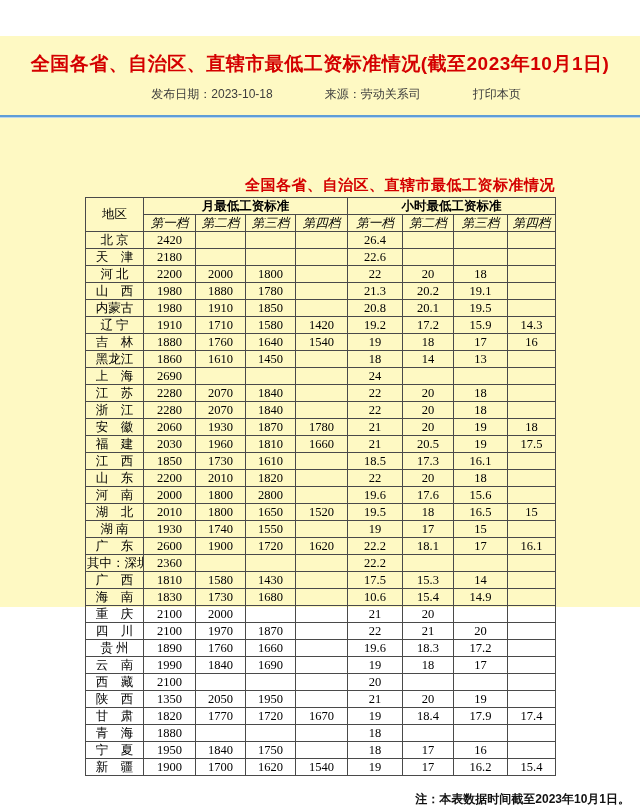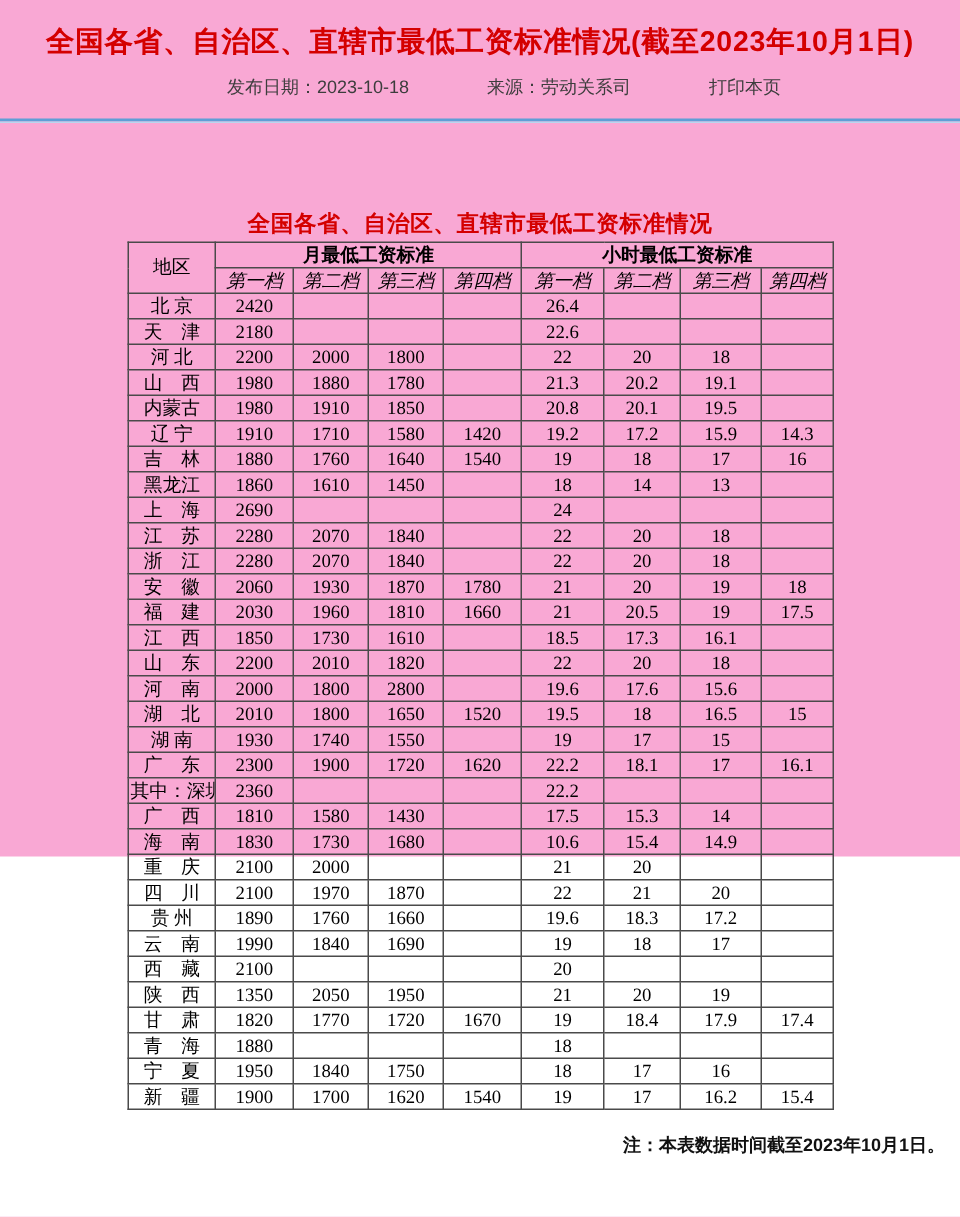--- a/index.html
+++ b/index.html
@@ -3,21 +3,21 @@
 <meta charset="utf-8">
 <style>
   * { margin: 0; padding: 0; box-sizing: border-box; }
   html, body { background: #ffffff; }
   body {
     width: 640px; height: 811px;
     font-family: "Liberation Serif", "DejaVu Serif", serif;
     color: #000;
     overflow: hidden;
   }
-  .page { width: 640px; height: 571px; background: #f9a8d4; }
+  .page { width: 640px; height: 571px; background: #fef9c3; margin-top: 36px; }
 
   
   .top-title {
     padding-top: 15px;
     text-align: center;
     font-family: "Liberation Sans", "DejaVu Sans", sans-serif;
     font-size: 19px;
     font-weight: bold;
     letter-spacing: 0.5px;
   }
@@ -37,21 +37,21 @@
     margin-top: 12px;
     height: 3px;
     border-top: 2px solid #5f9ed6;
     border-bottom: 1px solid #b9d6ef;
   }
 
   
   .content-wrap { width: 470px; margin: 0 auto; }
   .table-title {
     margin-top: 58px;
-    text-align: center;
+    text-align: right;
     font-family: Liberation Sans, sans-serif;
     font-size: 15px;
     font-weight: bold;
     letter-spacing: 0.5px;
   }
   .unit-label {
     margin-top: 6px;
     margin-left: 2px;
     font-size: 12.5px;
     font-weight: bold;
@@ -334,21 +334,21 @@
             <td class="">1740</td>
             <td class="">1550</td>
             <td class=""></td>
             <td class="">19</td>
             <td class="">17</td>
             <td class="">15</td>
             <td class=""></td>
           </tr>
           <tr>
             <td class="region-cell">广　东</td>
-            <td class="">2300</td>
+            <td class="">2600</td>
             <td class="">1900</td>
             <td class="">1720</td>
             <td class="">1620</td>
             <td class="">22.2</td>
             <td class="">18.1</td>
             <td class="">17</td>
             <td class="">16.1</td>
           </tr>
           <tr>
             <td class="region-cell">其中：深圳</td>

